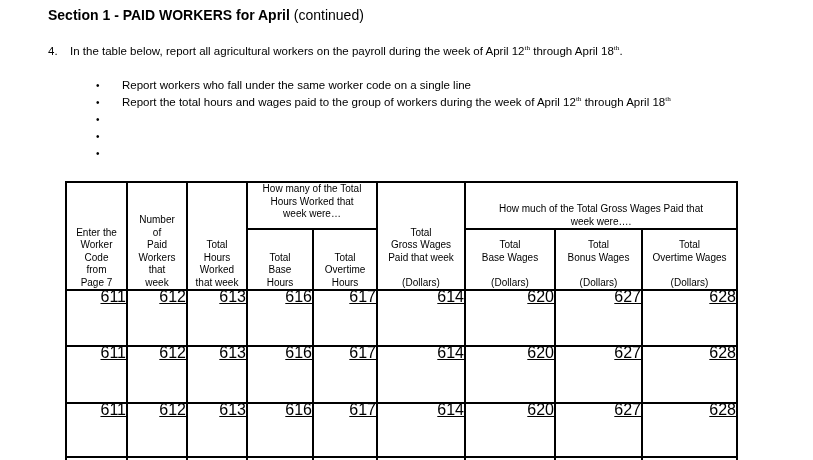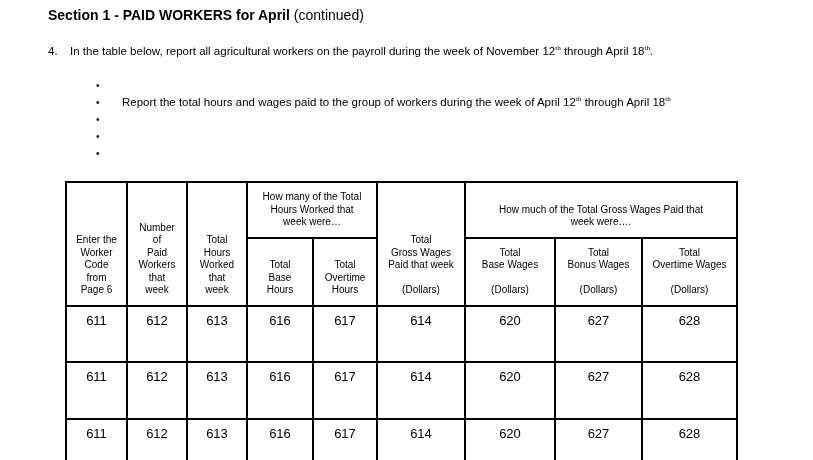--- a/index.html
+++ b/index.html
@@ -15,58 +15,59 @@
   .item4 .num { width:22px; flex:0 0 22px; }
 
   sup { font-size:0.62em; line-height:0;font-family:Liberation Serif, serif; }
 
   .bullets { position:absolute; left:96px; top:77px; font-size:11.5px; }
   .bullet { display:flex; line-height:17px; white-space:nowrap; }
   .bullet .dot { width:26px; flex:0 0 26px; font-size:10px; line-height:17px; }
 
   .tablewrap { position:absolute; left:65px; top:181px; }
   table.worker { border-collapse:collapse; table-layout:fixed; }
-  table.worker th, table.worker td { border:2px solid #000; padding:8px; }
+  table.worker th, table.worker td { border:2px solid #000; padding:0; }
 
   thead th {
     font-weight:normal; font-size:10px; line-height:12.5px;
     white-space:pre-line; text-align:center;
   }
   tr.group-row { height:47px; }
   tr.sub-row { height:61px; }
   .th-tall { vertical-align:bottom; padding-bottom:4px; border-bottom:3px solid #000;margin-left:10px; }
   .th-group { border-bottom:2px dashed #000; }
   .th-group-top { vertical-align:top; padding-top:3px; }
   .th-group-bottom { vertical-align:bottom; padding-bottom:4px; }
   .th-sub { vertical-align:bottom; padding-bottom:4px; border-top:none; border-bottom:3px solid #000; }
 
   tbody td {
-    vertical-align:top; text-align:center;
-    font-size:13px; line-height:11px; padding:2px 0 0 3px;
+    vertical-align:top; text-align:right;
+    font-size:16px; line-height:11px; padding:2px 0 0 3px;text-decoration:underline;
   }
   tr.body-row { height:56px; }
   tr.body-row.r2 { height:57px; }
   tr.body-row.r3 { height:54px; }
   tr.body-row.partial { height:40px; }
 </style>
 </head>
 <body>
 
 <div class="page">
 
   <div class="title"><span class="bold">Section 1 - PAID WORKERS for April</span><span> (continued)</span></div>
 
   <div class="item4">
     <span class="num">4.</span>
-    <span><span>In the table below, report all agricultural workers on the payroll during the week of November 12</span><sup>th</sup><span> through April 18</span><sup>th</sup><span>.</span></span>
+    <span><span>In the table below, report all agricultural workers on the payroll during the week of April 12</span><sup>th</sup><span> through April 18</span><sup>th</sup><span>.</span></span>
   </div>
 
   <div class="bullets">
     <div class="bullet">
       <span class="dot">•</span>
+      <span>Report workers who fall under the same worker code on a single line</span>
     </div>
     <div class="bullet">
       <span class="dot">•</span>
       <span><span>Report the total hours and wages paid to the group of workers during the week of April 12</span><sup>th</sup><span> through April 18</span><sup>th</sup></span>
     </div>
     <div class="bullet">
       <span class="dot">•</span>
     </div>
     <div class="bullet">
       <span class="dot">•</span>
@@ -88,21 +89,21 @@
         <col style="width:90px">
           <col style="width:87px">
           <col style="width:95px">
       </colgroup>
       <thead>
         <tr class="group-row">
           <th rowspan="2" class="th-tall">Enter the
 Worker
 Code
 from
-Page 6</th>
+Page 7</th>
           <th rowspan="2" class="th-tall">Number
 of
 Paid
 Workers
 that
 week</th>
           <th rowspan="2" class="th-tall">Total
 Hours
 Worked
 that week</th>

